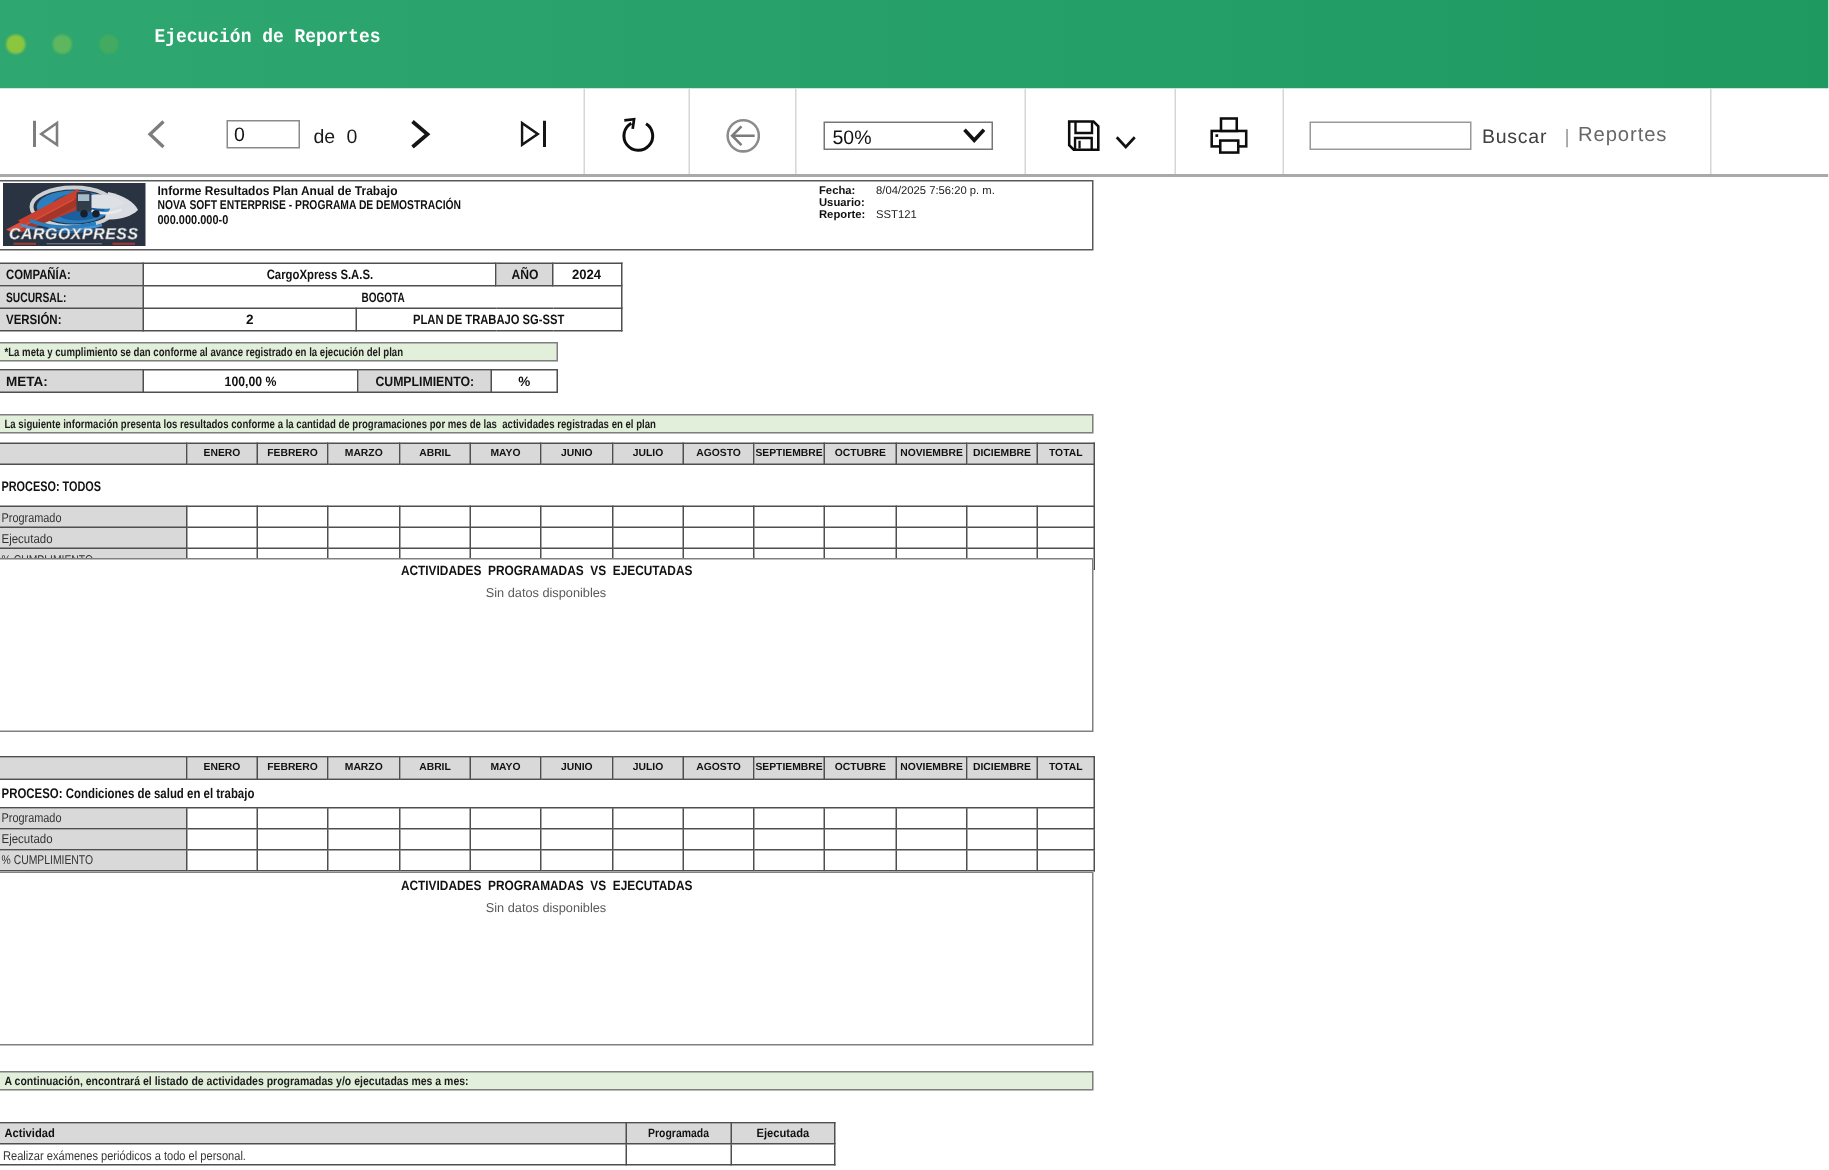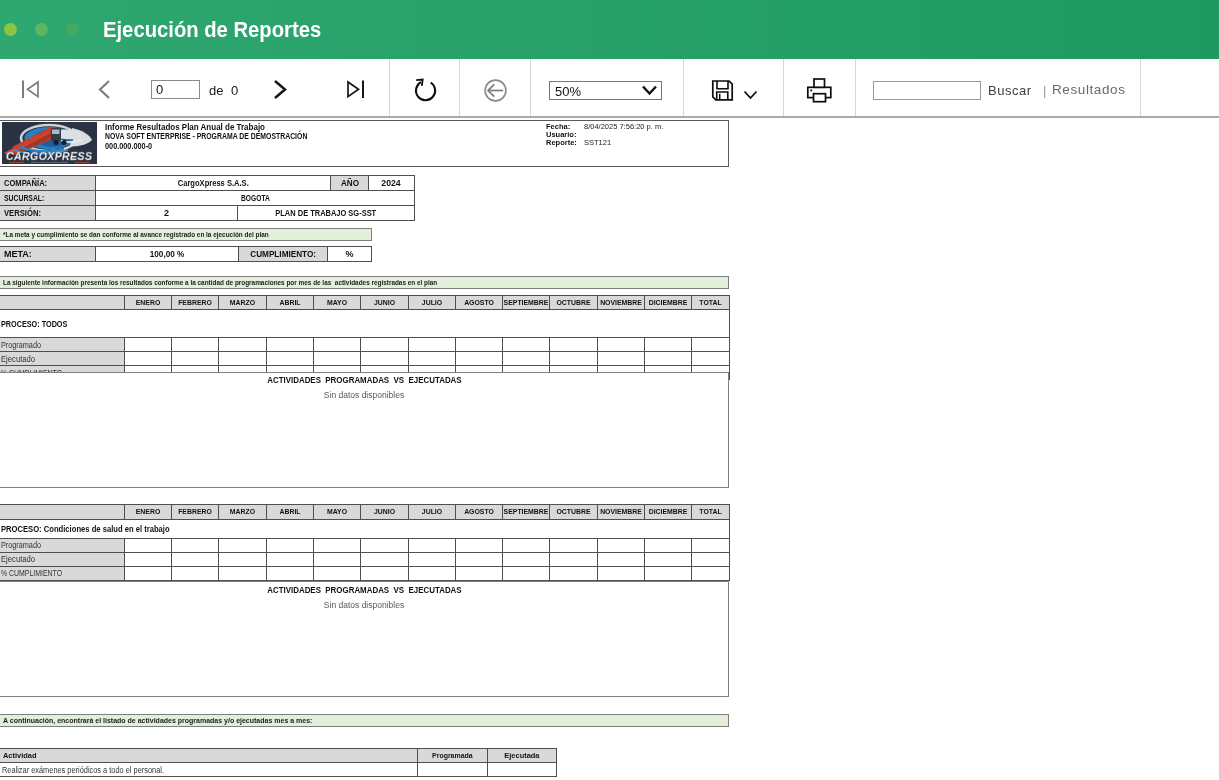--- a/index.html
+++ b/index.html
@@ -5,21 +5,21 @@
   html,body{margin:0;padding:0;background:#fff;}
   *{box-sizing:border-box;}
   body{font-family:"Liberation Sans",sans-serif;width:1219px;height:780px;position:relative;overflow:hidden;}
   .abs{position:absolute;}
   .sx{display:inline-block;transform-origin:0 50%;white-space:nowrap;}
   .sc{display:inline-block;transform-origin:50% 50%;white-space:nowrap;}
   
   #titlebar{position:absolute;left:0;top:0;width:1219px;height:59px;
     background:linear-gradient(to right,#2ea770,#1e9a61);}
   .dot{position:absolute;border-radius:50%;width:13px;height:13px;top:23px;filter:blur(0.7px);}
-  #titlebar .t{position:absolute;left:103px;top:17px;color:#fff;font-size:22px;font-weight:bold;}
+  #titlebar .t{position:absolute;left:103px;top:17px;color:#fff;font-size:13px;font-weight:bold;font-family:Liberation Mono, monospace;}
   
   #toolbar{position:absolute;left:0;top:59px;width:1219px;height:59px;background:#fff;border-bottom:2px solid #a9a9a9;}
   .sep{position:absolute;top:0;width:1px;height:57px;background:#d6d6d6;}
   .tbtxt{position:absolute;font-size:13px;color:#1a1a1a;}
   #pageinput{position:absolute;left:151px;top:21px;width:49px;height:19px;border:1px solid #8a8a8a;font-size:13px;color:#111;padding-left:4px;line-height:16px;background:#fff;font-family:"Liberation Sans",sans-serif;}
   #zoomsel{position:absolute;left:549px;top:22px;width:113px;height:19px;border:1px solid #767676;background:#fff;}
   #zoomsel span{position:absolute;left:5px;top:2px;font-size:13px;color:#111;}
   #searchbox{position:absolute;left:873px;top:22px;width:108px;height:19px;border:1px solid #999;background:#fff;}
   
   #report{position:absolute;left:0;top:119px;width:1219px;height:661px;background:#fff;}
@@ -109,21 +109,21 @@
   <svg class="abs" style="left:806px;top:19px;" width="26" height="25" viewBox="0 0 26 25">
     <rect x="1.8" y="9.3" width="23" height="10.3" stroke="#0d0d0d" stroke-width="1.7" fill="#fff"></rect>
     <rect x="8" y="1" width="10.5" height="8.3" stroke="#0d0d0d" stroke-width="1.7" fill="#fff"></rect>
     <rect x="7.5" y="15.7" width="12" height="8" stroke="#0d0d0d" stroke-width="1.7" fill="#fff"></rect>
     <rect x="4.3" y="11.5" width="1.8" height="1.8" fill="#0d0d0d"></rect>
   </svg>
 
   <div id="searchbox"></div>
   <div class="tbtxt" style="left:988px;top:24px;color:#404040;letter-spacing:0.5px;">Buscar</div>
   <div class="tbtxt" style="left:1043px;top:24px;color:#9a9a9a;">|</div>
-  <div class="tbtxt" style="left:1052px;top:23px;color:#686868;font-size:13.5px;letter-spacing:0.6px;">Resultados</div>
+  <div class="tbtxt" style="left:1052px;top:23px;color:#686868;font-size:13.5px;letter-spacing:0.6px;">Reportes</div>
 </div>
 
 <div id="report">
 
 <div class="abs" style="left:-1px;top:1px;width:730px;height:47px;border:1px solid #595959;background:#fff;"></div>
 <div class="abs" style="left:2px;top:3px;width:95px;height:42px;background:#2a3342;">
   <svg width="95" height="42" viewBox="0 0 95 42">
     <ellipse cx="47" cy="16" rx="28" ry="13" fill="none" stroke="#cdd1d6" stroke-width="2.6"></ellipse>
     <path d="M70,6 c10,2 18,7 20,12 c-5,5 -14,7 -22,6 z" fill="#d9dde1"></path>
     <ellipse cx="47" cy="16" rx="24.5" ry="11" fill="#2a7fc0"></ellipse>

